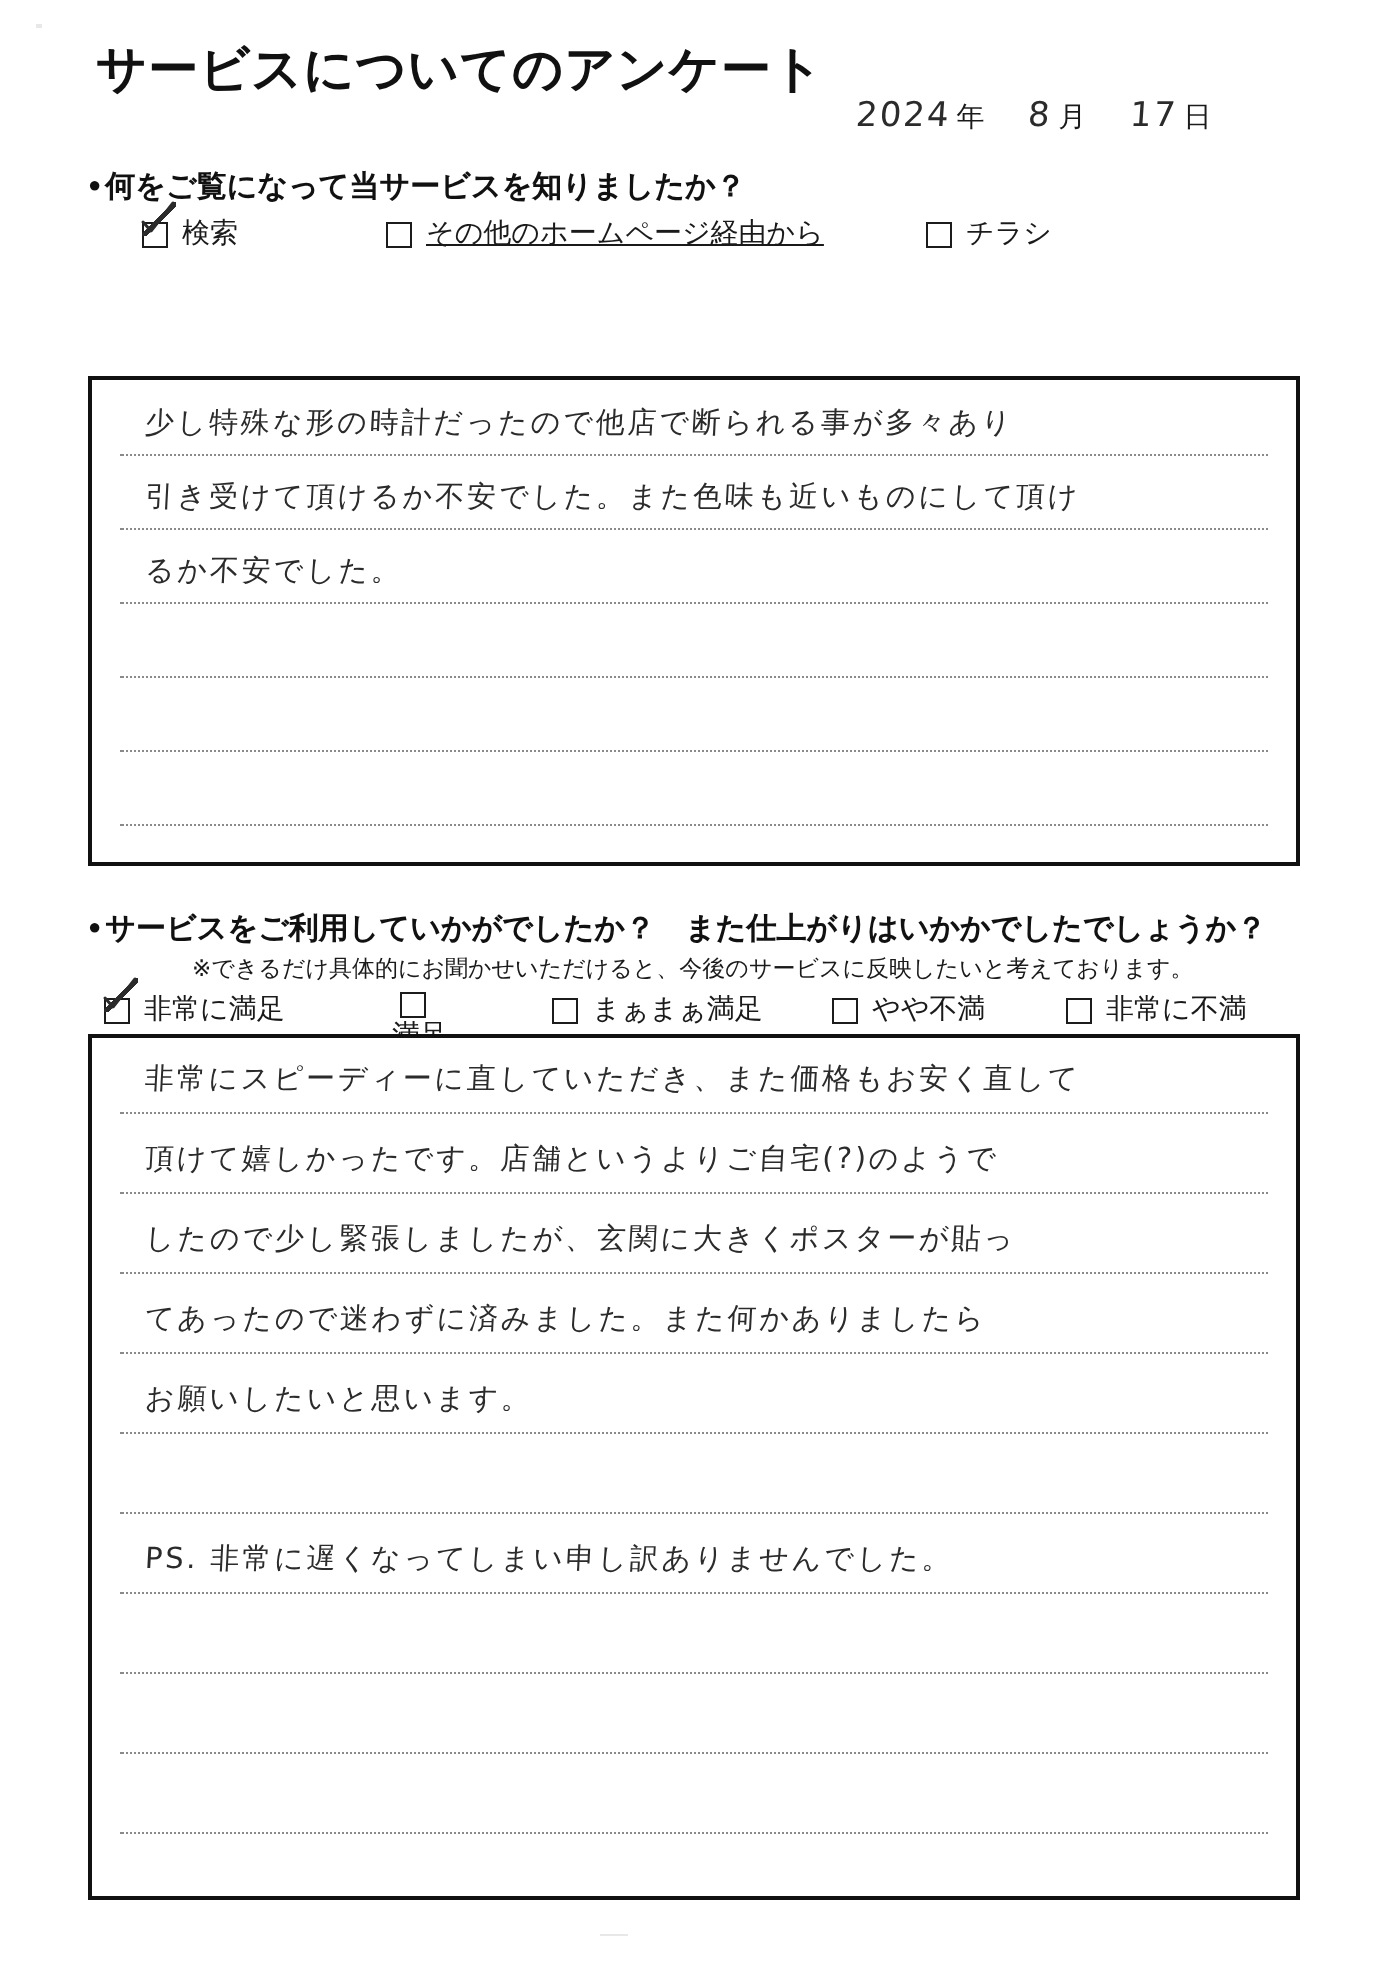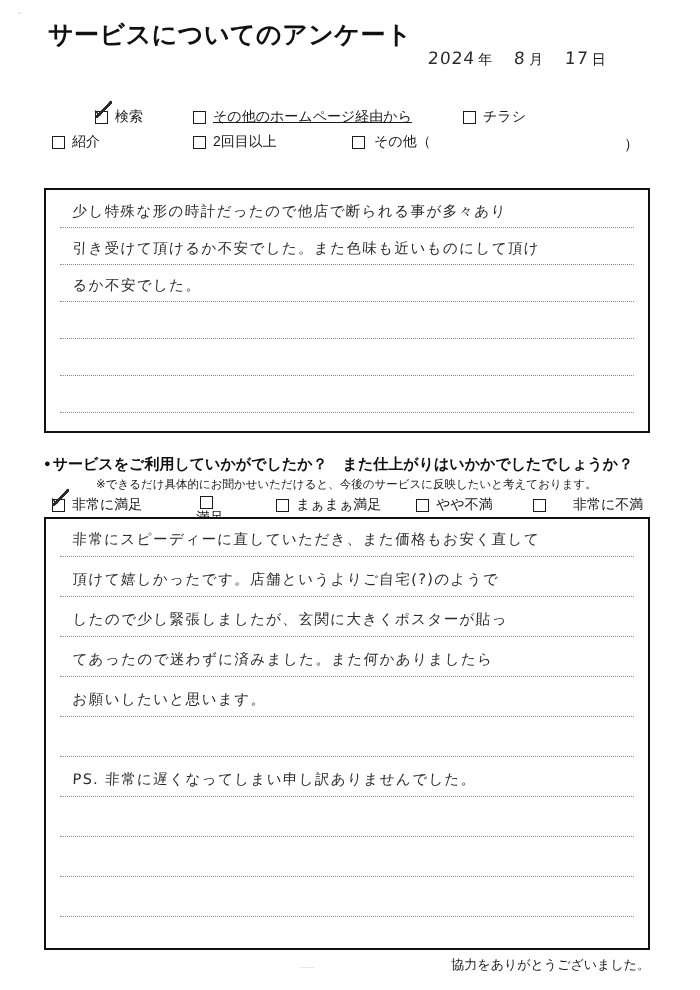--- a/index.html
+++ b/index.html
@@ -203,55 +203,41 @@
     <span class="hand date-num">2024</span>
     <span class="date-unit">年</span>
     <span class="date-gap"></span>
     <span class="hand date-num">8</span>
     <span class="date-unit">月</span>
     <span class="date-gap"></span>
     <span class="hand date-num">17</span>
     <span class="date-unit">日</span>
   </div>
 
+  <div class="q-heading" id="q1-heading">何をご覧になって当サービスを知りましたか？</div>
 
   <div class="cb-row" style="left:0; top:108px; width:700px;">
-    <label class="cb-item" style="left:60px;padding-left:35px;">
+    <label class="cb-item" style="left:36px;padding-left:35px;">
       <span class="cb-box checked">
         <svg class="cb-check" viewBox="0 0 20 20">
           <path d="M2.5 11 L6.5 15.5 L17.5 1.5" fill="none" stroke="#2b2b2b" stroke-width="1.5" stroke-linecap="round" stroke-linejoin="round"></path>
         </svg>
       </span>
       <span>検索</span>
     </label>
     <label class="cb-item" style="left:193px;text-decoration:underline;">
       <span class="cb-box"></span>
       <span>その他のホームページ経由から</span>
     </label>
     <label class="cb-item" style="left:463px;">
       <span class="cb-box"></span>
       <span>チラシ</span>
     </label>
   </div>
 
-  <div class="cb-row" style="left:0; top:133px; width:700px;">
-    <label class="cb-item" style="left:52px;">
-      <span class="cb-box"></span>
-      <span>紹介</span>
-    </label>
-    <label class="cb-item" style="left:193px;">
-      <span class="cb-box"></span>
-      <span>2回目以上</span>
-    </label>
-    <label class="cb-item" style="left:352px;">
-      <span class="cb-box"></span>
-      <span class="paren-open">その他（</span>
-    </label>
-    <span class="paren-close" style="left:624px; top:2px;">）</span>
-  </div>
 
 
   <div class="answer-box" id="box1">
     <div class="rule" style="top:37px;"></div>
     <div class="rule" style="top:74px;"></div>
     <div class="rule" style="top:111px;"></div>
     <div class="rule" style="top:148px;"></div>
     <div class="rule" style="top:185px;"></div>
     <div class="rule" style="top:222px;"></div>
 
@@ -280,21 +266,21 @@
       <span>満足</span>
     </label>
     <label class="cb-item" style="left:276px;">
       <span class="cb-box"></span>
       <span>まぁまぁ満足</span>
     </label>
     <label class="cb-item" style="left:416px;">
       <span class="cb-box"></span>
       <span>やや不満</span>
     </label>
-    <label class="cb-item" style="left:533px;gap:20px;">
+    <label class="cb-item" style="left:533px;">
       <span class="cb-box"></span>
       <span>非常に不満</span>
     </label>
   </div>
 
   <div class="answer-box" id="box2">
     <div class="rule" style="top:37px;"></div>
     <div class="rule" style="top:77px;"></div>
     <div class="rule" style="top:117px;"></div>
     <div class="rule" style="top:157px;"></div>
@@ -310,18 +296,17 @@
     <div class="hand-line" style="top:91px;">したので少し緊張しましたが、玄関に大きくポスターが貼っ</div>
     <div class="hand-line" style="top:131px;">てあったので迷わずに済みました。また何かありましたら</div>
     <div class="hand-line" style="top:171px;">お願いしたいと思います。</div>
     <div class="hand-line" style="top:211px;"></div>
     <div class="hand-line" style="top:251px;">PS. 非常に遅くなってしまい申し訳ありませんでした。</div>
     <div class="hand-line" style="top:291px;"></div>
     <div class="hand-line" style="top:331px;"></div>
     <div class="hand-line" style="top:371px;"></div>
   </div>
 
-  <div class="footer">協力をありがとうございました。</div>
 
   <div class="scan-fleck" style="left:18px; top:12px; width:3px; height:2px;"></div>
   <div class="scan-fleck" style="left:300px; top:967px; width:14px; height:1px;"></div>
 
 </div>
 
 </body></html>

